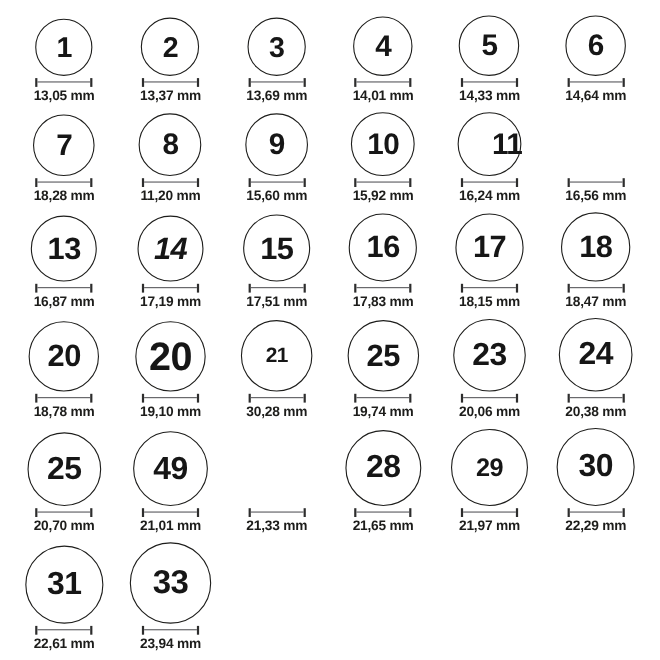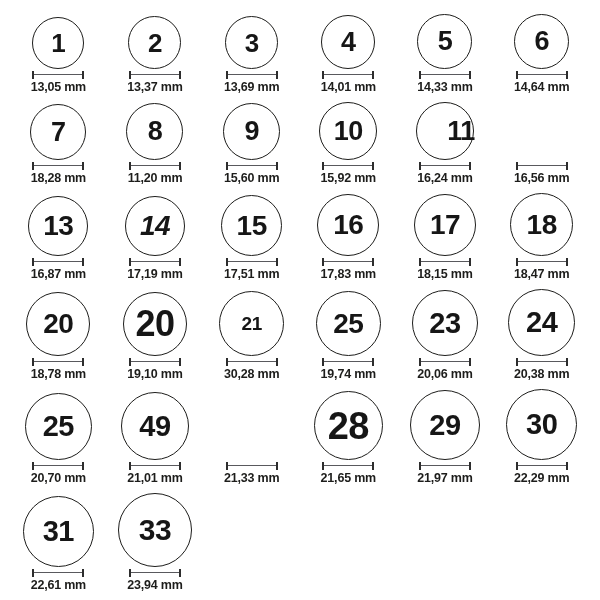--- a/index.html
+++ b/index.html
@@ -221,28 +221,28 @@
       </div>
       <div class="measure"></div>
       <div class="label">21,01 mm</div>
     </div>
     <div class="cell">
       <div class="measure"></div>
       <div class="label">21,33 mm</div>
     </div>
     <div class="cell">
       <div class="circle" style="width: 69px; height: 69px;">
-        <span class="num" style="font-size: 38px;">28</span>
+        <span class="num" style="font-size: 29px;">28</span>
       </div>
       <div class="measure"></div>
       <div class="label">21,65 mm</div>
     </div>
     <div class="cell">
       <div class="circle" style="width: 70px; height: 70px;">
-        <span class="num" style="font-size: 29px;">29</span>
+        <span class="num" style="font-size: 23px;">29</span>
       </div>
       <div class="measure"></div>
       <div class="label">21,97 mm</div>
     </div>
     <div class="cell">
       <div class="circle" style="width: 71px; height: 71px;">
         <span class="num" style="font-size: 29px;">30</span>
       </div>
       <div class="measure"></div>
       <div class="label">22,29 mm</div>

